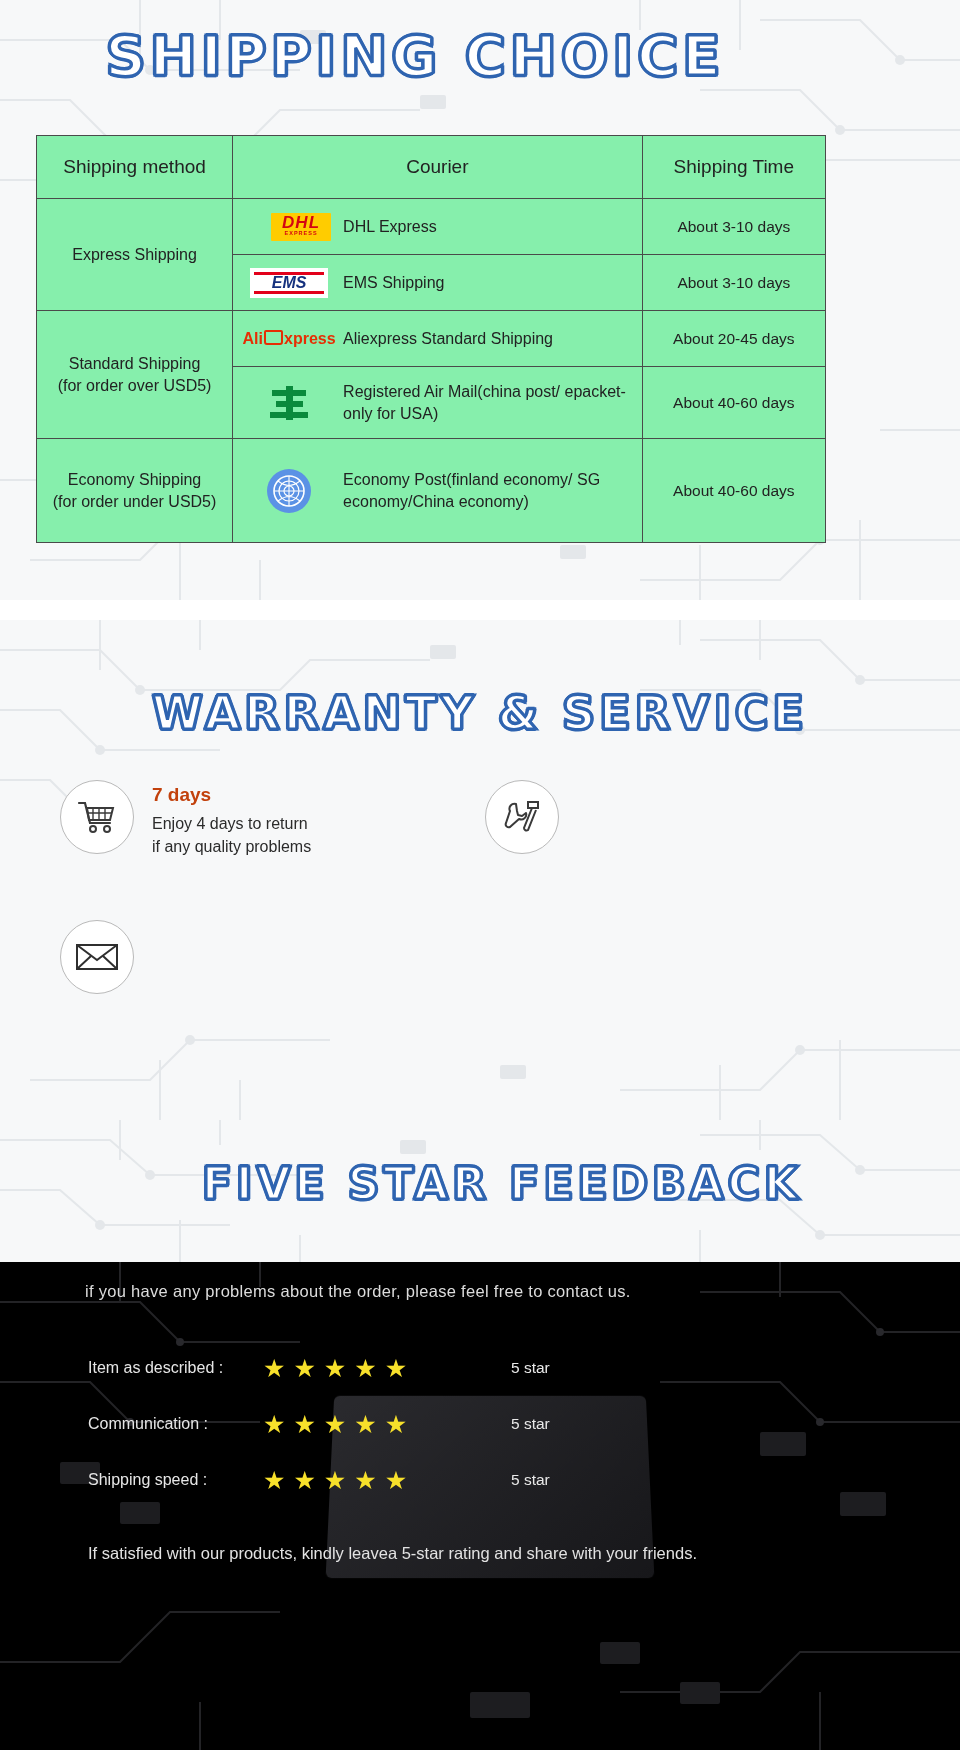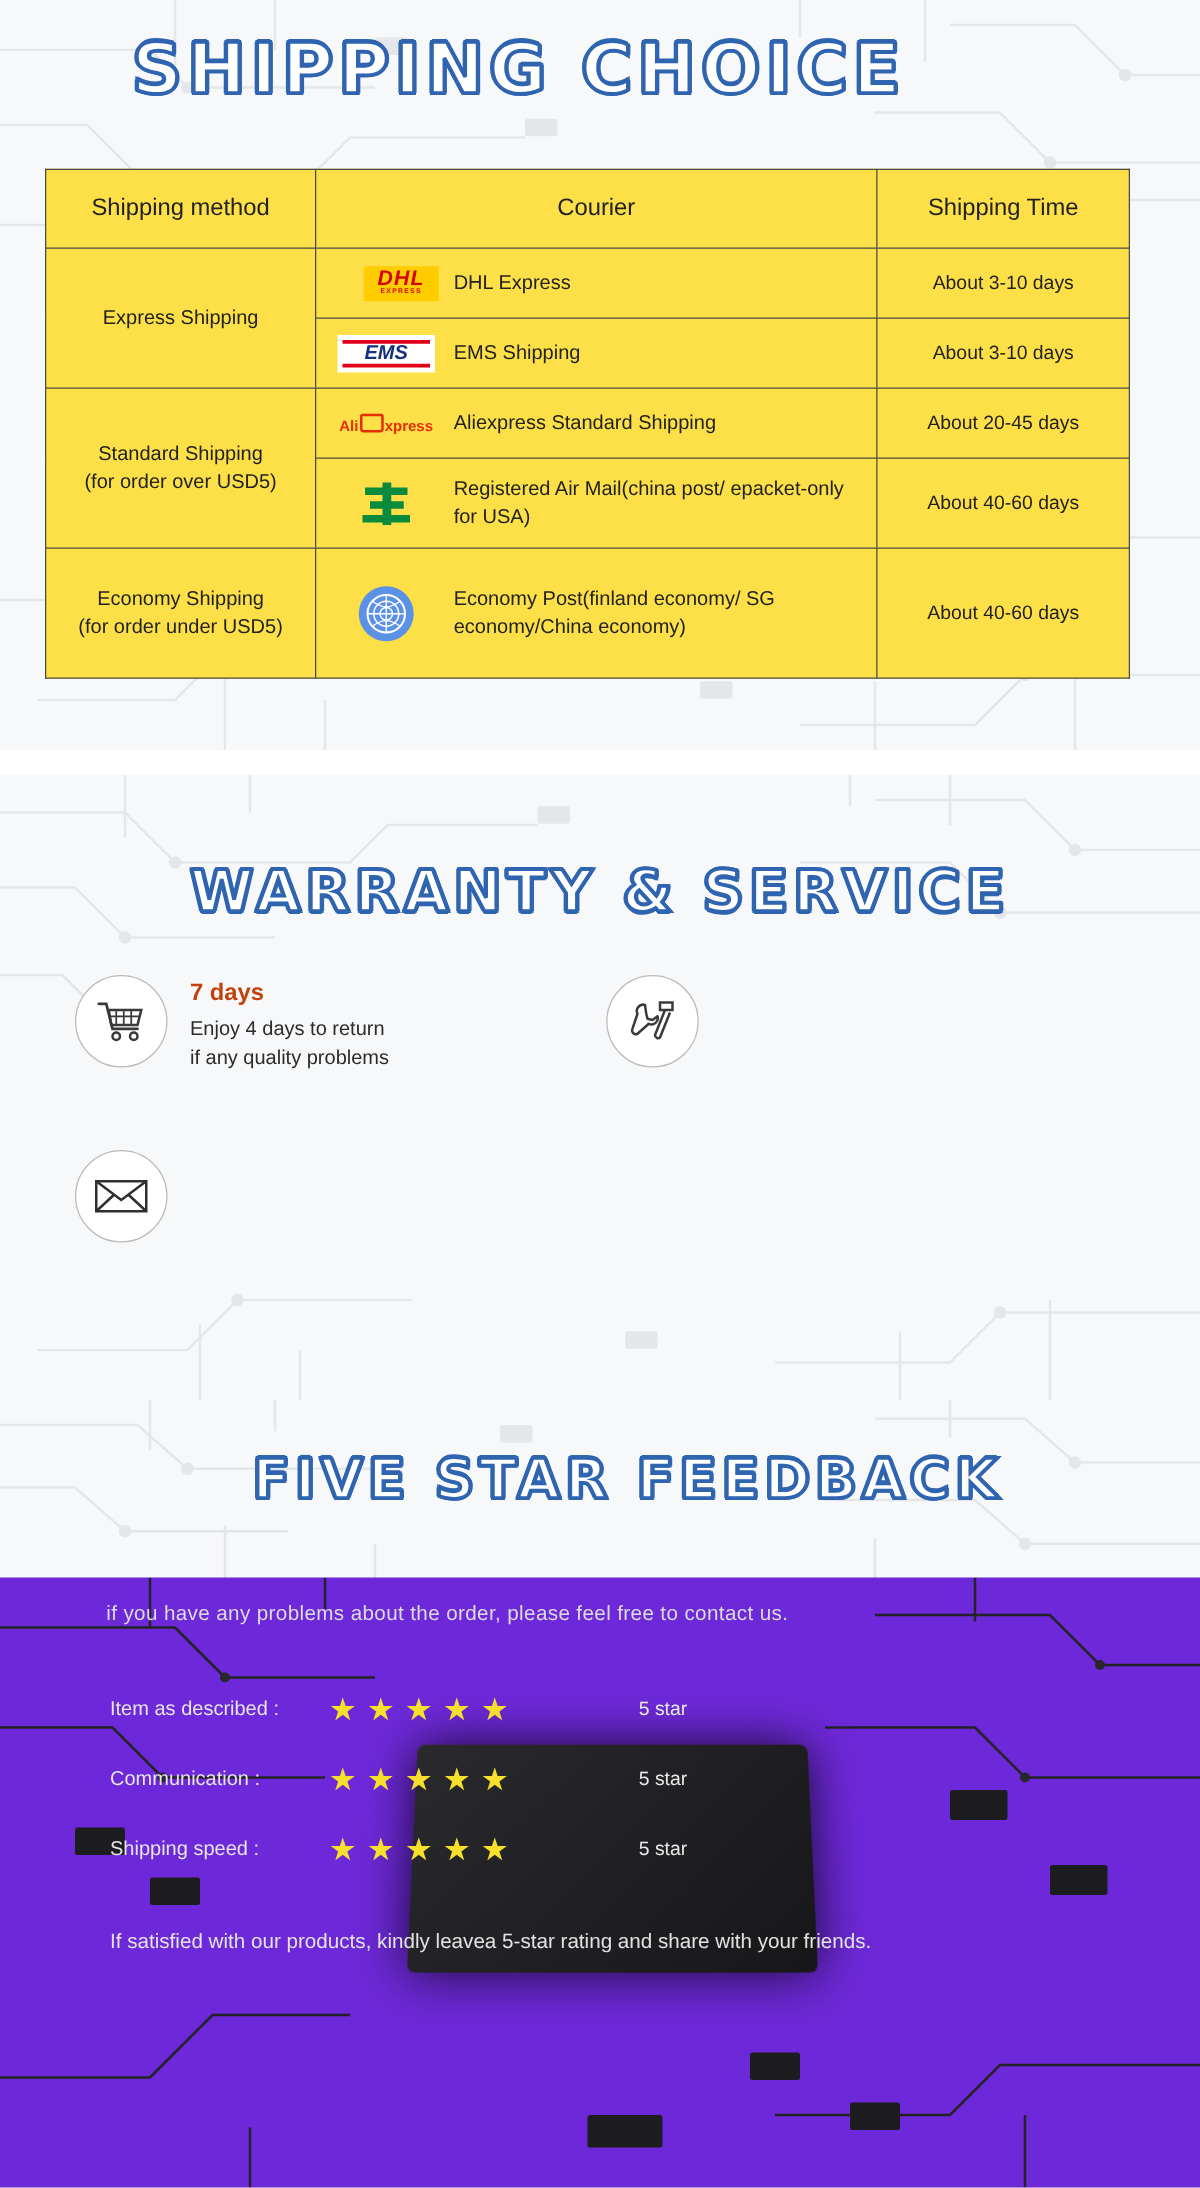--- a/index.html
+++ b/index.html
@@ -45,22 +45,22 @@
 
   
   .table-wrap {
     position: absolute;
     left: 36px;
     top: 135px;
     width: 790px;
   }
   table.ship {
     border-collapse: collapse;
-    width: 868px;
-    background: #fde047;
+    width: 790px;
+    background: #86efac;
   }
   table.ship td, table.ship th {
     border: 1px solid #4a4a4a;
     font-weight: normal;
     color: #222;
   }
   table.ship thead th {
     height: 60px;
     font-size: 19px;
     text-align: center;
@@ -122,21 +122,21 @@
     display:flex; flex-direction:column; align-items:center; justify-content:center;
     position: relative;
   }
   .ems .bar { width: 70px; height: 3px; background: #e2001a; }
   .ems .txt {
     color:#15317e; font-weight:bold; font-style:italic; font-size:16px;
     letter-spacing:0px; line-height:16px;
   }
   
   .ali {
-    font-size: 12px; font-weight: bold; white-space: nowrap;
+    font-size: 16px; font-weight: bold; white-space: nowrap;
   }
   .ali .a1 { color:#e62e04; }
   .ali .a2 { color:#e62e04; }
   .ali .cart {
     display:inline-block; width: 15px; height: 11px;
     border: 2px solid #e62e04; border-radius: 2px 2px 3px 3px;
     position: relative; top: 1px; margin: 0 1px;
   }
   
   .chinapost {
@@ -183,21 +183,21 @@
     font-size: 16px;
     color: #2b2b2b;
     line-height: 1.45;
   }
 
   
   .feedback-panel {
     position: absolute;
     left: 0; top: 1262px;
     width: 960px; height: 488px;
-    background: #6d28d9;
+    background: #000000;
     overflow: hidden;
   }
   .fb-chip {
     position: absolute;
     left: 330px; top: 130px;
     width: 320px; height: 185px;
     background: linear-gradient(135deg,#2a2a2e,#17171a);
     border-radius: 6px;
     box-shadow: 0 0 40px rgba(0,0,0,.8);
     transform: perspective(600px) rotateX(10deg);

